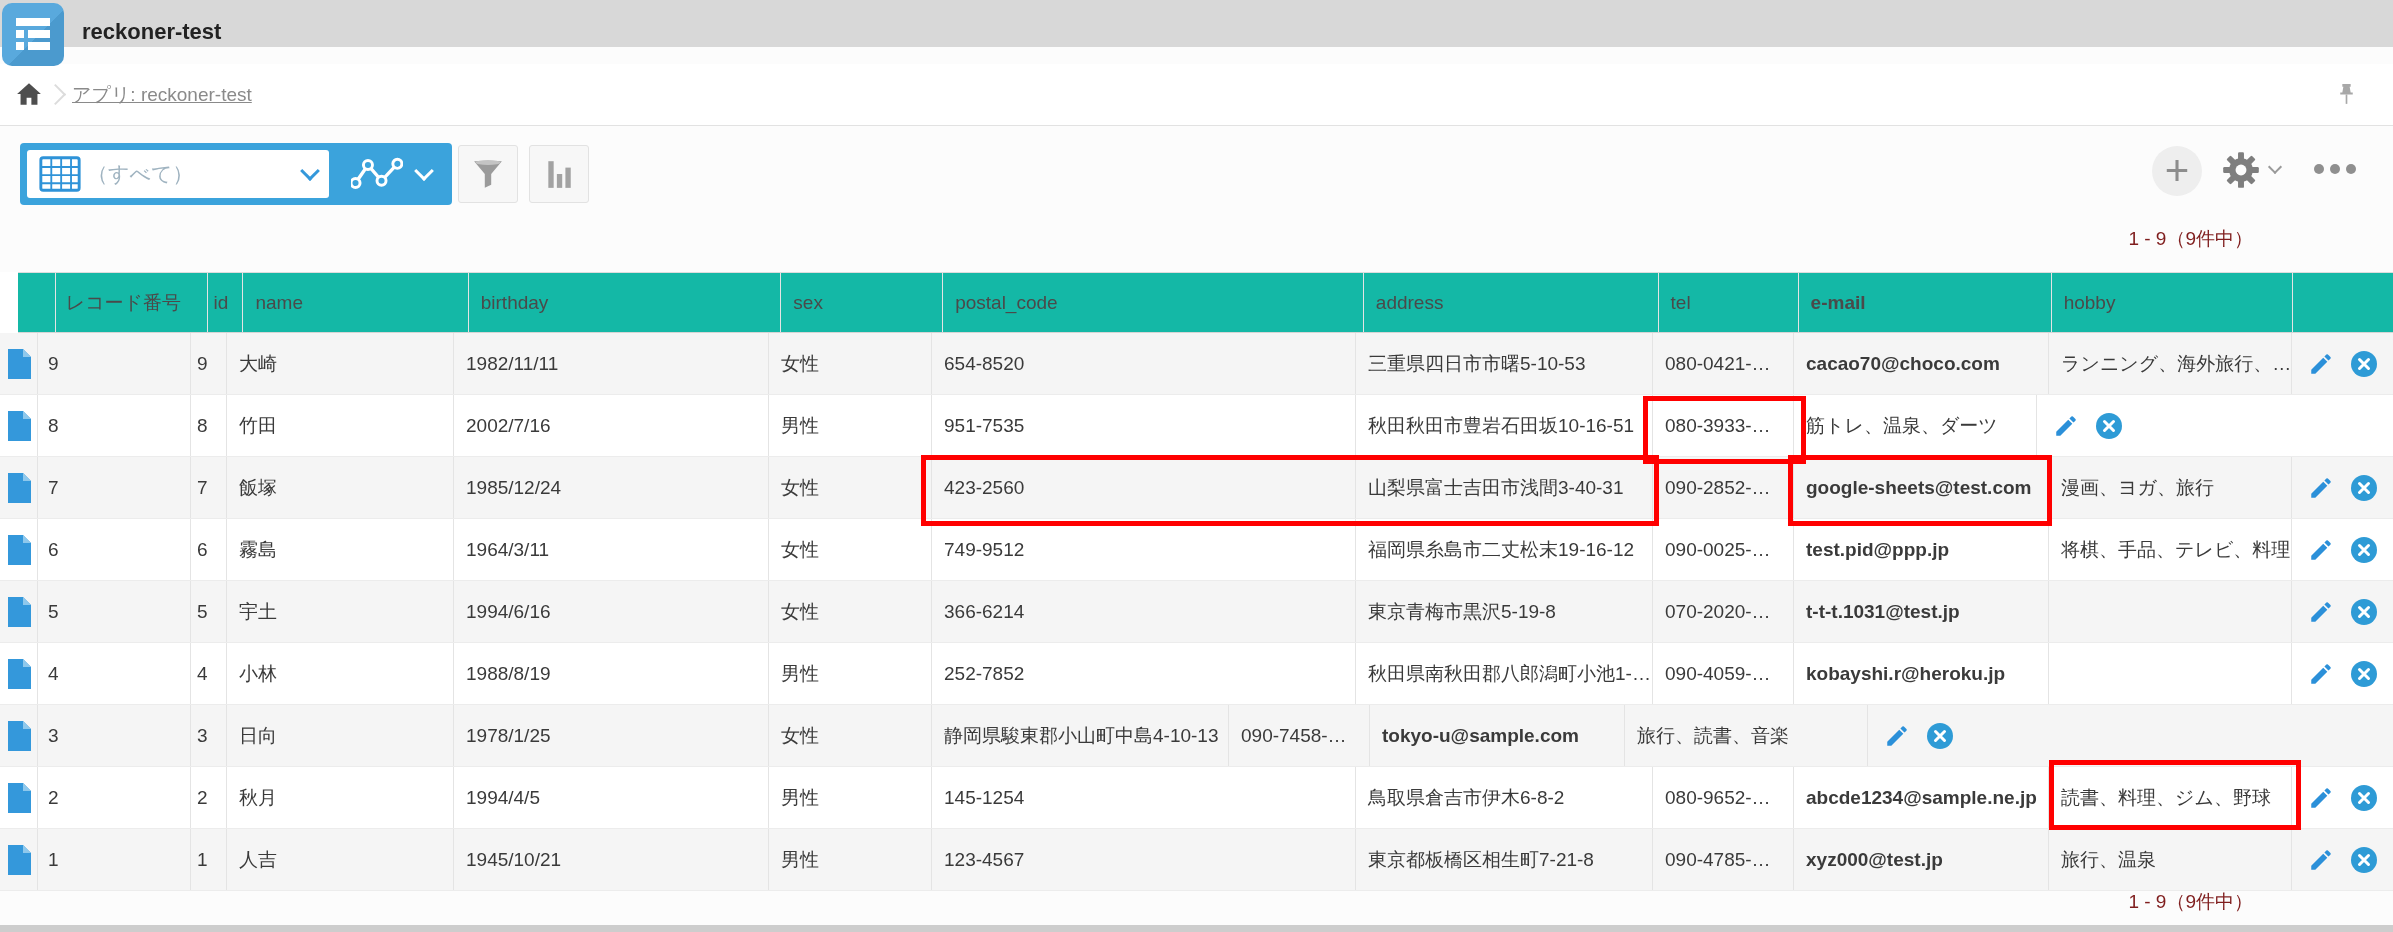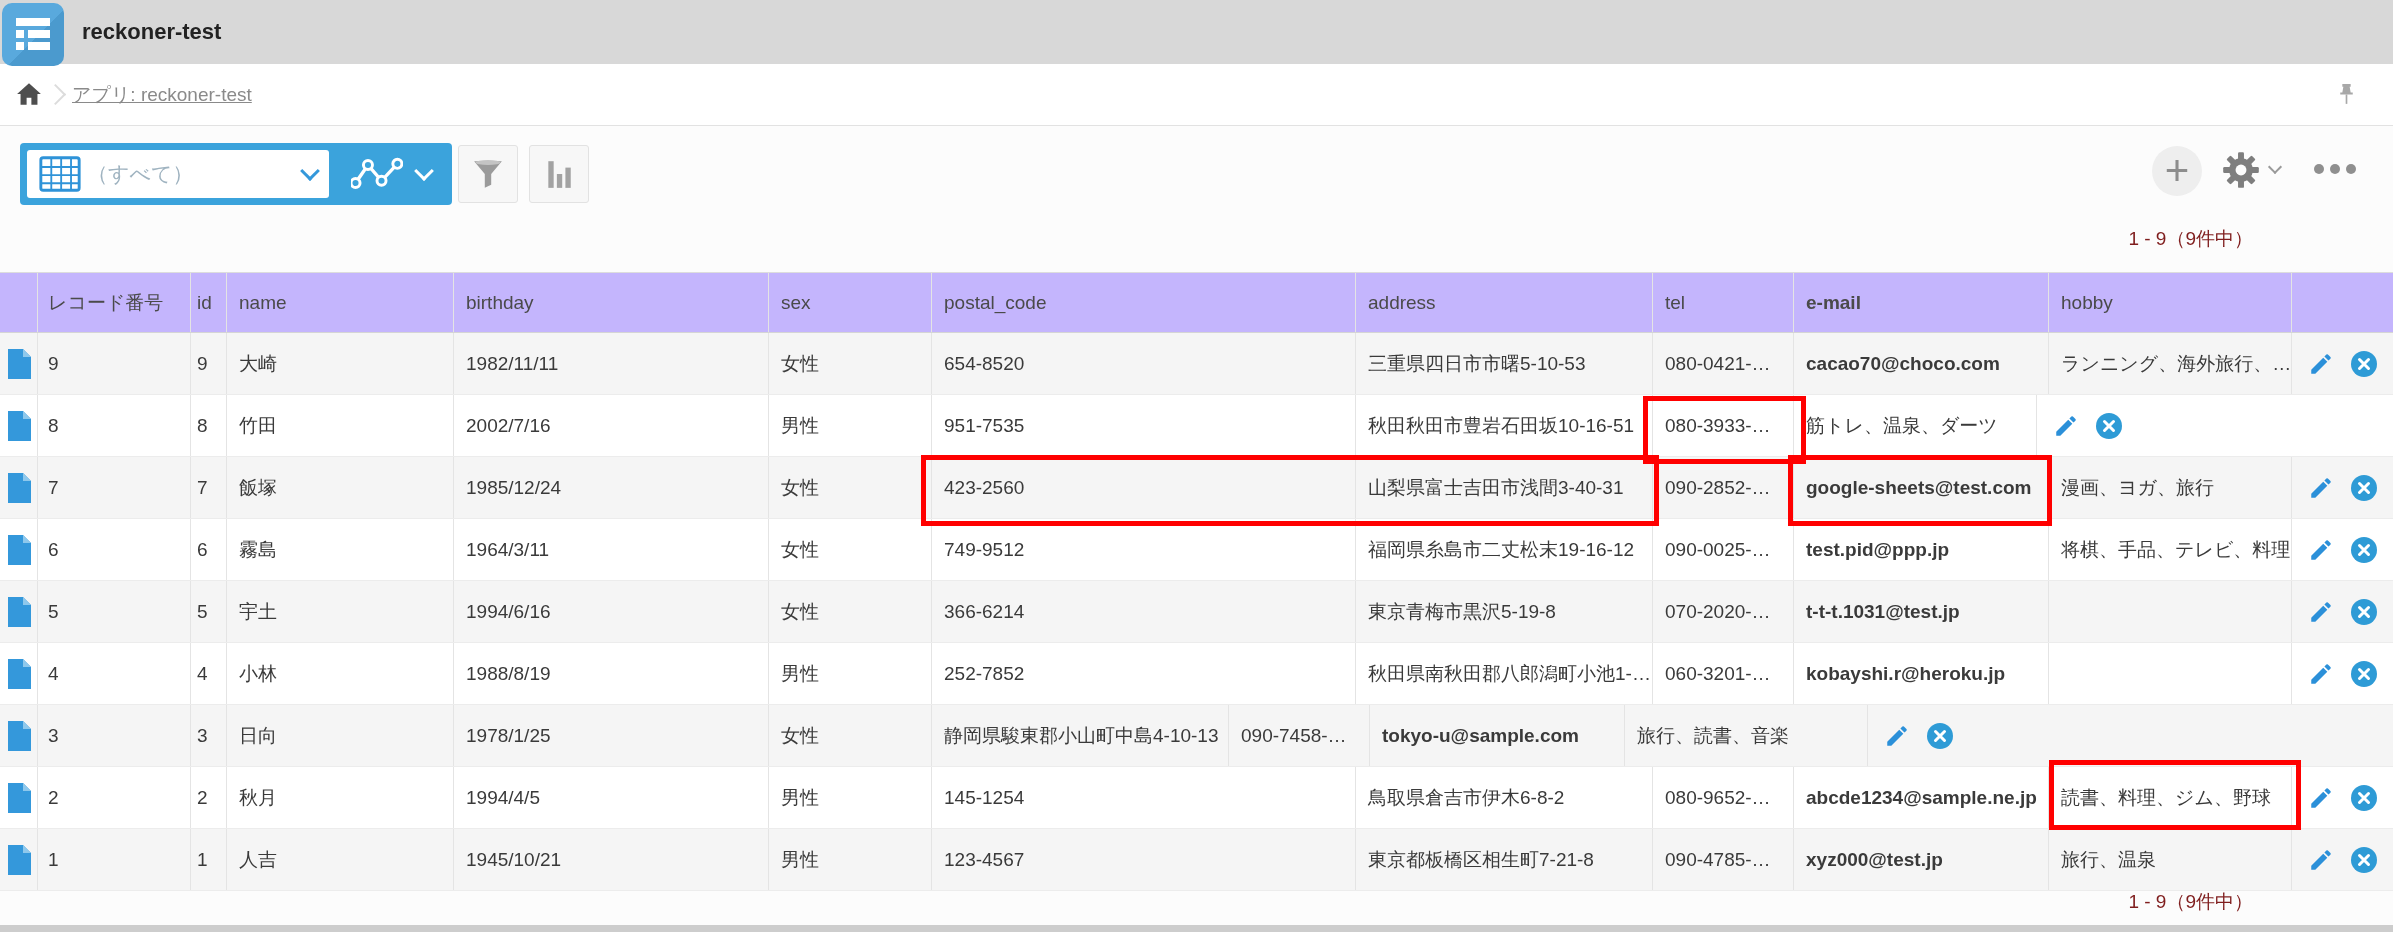--- a/index.html
+++ b/index.html
@@ -1,21 +1,21 @@
 <!DOCTYPE html>
 <html style="--annot: #ff0000;"><head>
 <meta charset="utf-8">
 <style>
   html,body{margin:0;padding:0;}
   body{
     position:relative;width:2393px;height:932px;overflow:hidden;background:#fcfcfc;
     font-family:"Liberation Sans","DejaVu Sans",sans-serif;color:#3a3a3a;
   }
   
-  .topbar{position:absolute;left:0;top:0;width:2393px;height:64px;background:#d8d8d8;}
+  .topbar{position:absolute;left:0;top:0;width:2393px;height:47px;background:#d8d8d8;}
   .app-icon{position:absolute;left:2px;top:3px;width:62px;height:63px;border-radius:10px;
     background:linear-gradient(135deg,#59a9dd 55%,#4b9ace 55%);z-index:5;}
   .app-icon .b{position:absolute;background:#fff;height:8px;}
   .app-icon .b1{left:14px;top:15px;width:34px;}
   .app-icon .s2{left:14px;top:27px;width:8px;}
   .app-icon .b2{left:26px;top:27px;width:22px;}
   .app-icon .s3{left:14px;top:39px;width:8px;}
   .app-icon .b3{left:26px;top:39px;width:22px;}
   .app-title{position:absolute;left:82px;top:0;height:64px;display:flex;align-items:center;
     font-size:22px;font-weight:700;color:#222;}
@@ -45,21 +45,21 @@
   #plus-btn{position:absolute;left:2152px;top:146px;width:50px;height:50px;border-radius:50%;background:#eeeeee;
     display:flex;align-items:center;justify-content:center;font-size:42px;font-weight:300;color:#8d8d8d;cursor:pointer;}
   #gear-btn{position:absolute;left:2222px;top:151px;display:flex;align-items:center;gap:10px;cursor:pointer;}
   #more-btn{position:absolute;left:2314px;top:164px;display:flex;gap:6px;cursor:pointer;}
   #more-btn .dot{width:10px;height:10px;border-radius:50%;background:#8f8f8f;}
   .pager{position:absolute;right:140px;font-size:19px;color:#7f1d1d;}
   #pager-top{top:226px;}
   #pager-bottom{top:889px;}
   
   .table{position:absolute;left:0;top:272px;width:2393px;background:#fff;}
-  .thead{display:flex;height:59px;border-top:1px solid #dddddd;border-bottom:1px solid #d5d5d5;background:#c4b5fd;}
+  .thead{display:flex;height:59px;border-top:1px solid #dddddd;border-bottom:1px solid #d5d5d5;background:#14b8a6;margin-left:18px;}
   .tr{display:flex;height:61px;border-bottom:1px solid #ececec;background:#fff;}
   #tbody .tr:nth-child(odd){background:#f5f5f5;}
   .th,.td{box-sizing:border-box;border-right:1px solid #e4e4e4;display:flex;align-items:center;
     padding:0 12px;font-size:19px;white-space:nowrap;overflow:hidden;}
   .th{color:#4a4a4a;}
   .c-icon{width:38px;padding:0;justify-content:center;}
   .c-recno{width:153px;padding-left:10px;}
   .c-id{width:36px;padding:0 6px;}
   .c-name{width:227px;}
   .c-birthday{width:315px;}
@@ -358,21 +358,21 @@
         </svg>
       </span>
     </div>
     <div class="td c-recno">4</div>
     <div class="td c-id">4</div>
     <div class="td c-name">小林</div>
     <div class="td c-birthday">1988/8/19</div>
     <div class="td c-sex">男性</div>
     <div class="td c-postal">252-7852</div>
     <div class="td c-address">秋田県南秋田郡八郎潟町小池1-…</div>
-    <div class="td c-tel">060-3201-…</div>
+    <div class="td c-tel">090-4059-…</div>
     <div class="td c-email">kobayshi.r@heroku.jp</div>
     <div class="td c-hobby"></div>
     <div class="td c-actions">
       <span class="edit-icon">
         <svg width="26" height="26" viewBox="0 0 24 24">
           <path d="M3 17.25V21h3.75L17.81 9.94l-3.75-3.75L3 17.25zM20.71 7.04a1 1 0 0 0 0-1.41l-2.34-2.34a1 1 0 0 0-1.41 0l-1.83 1.83 3.75 3.75 1.83-1.83z" fill="#2b90d9"></path>
         </svg>
       </span>
       <span class="del-icon">
         <svg width="28" height="28" viewBox="0 0 28 28">

